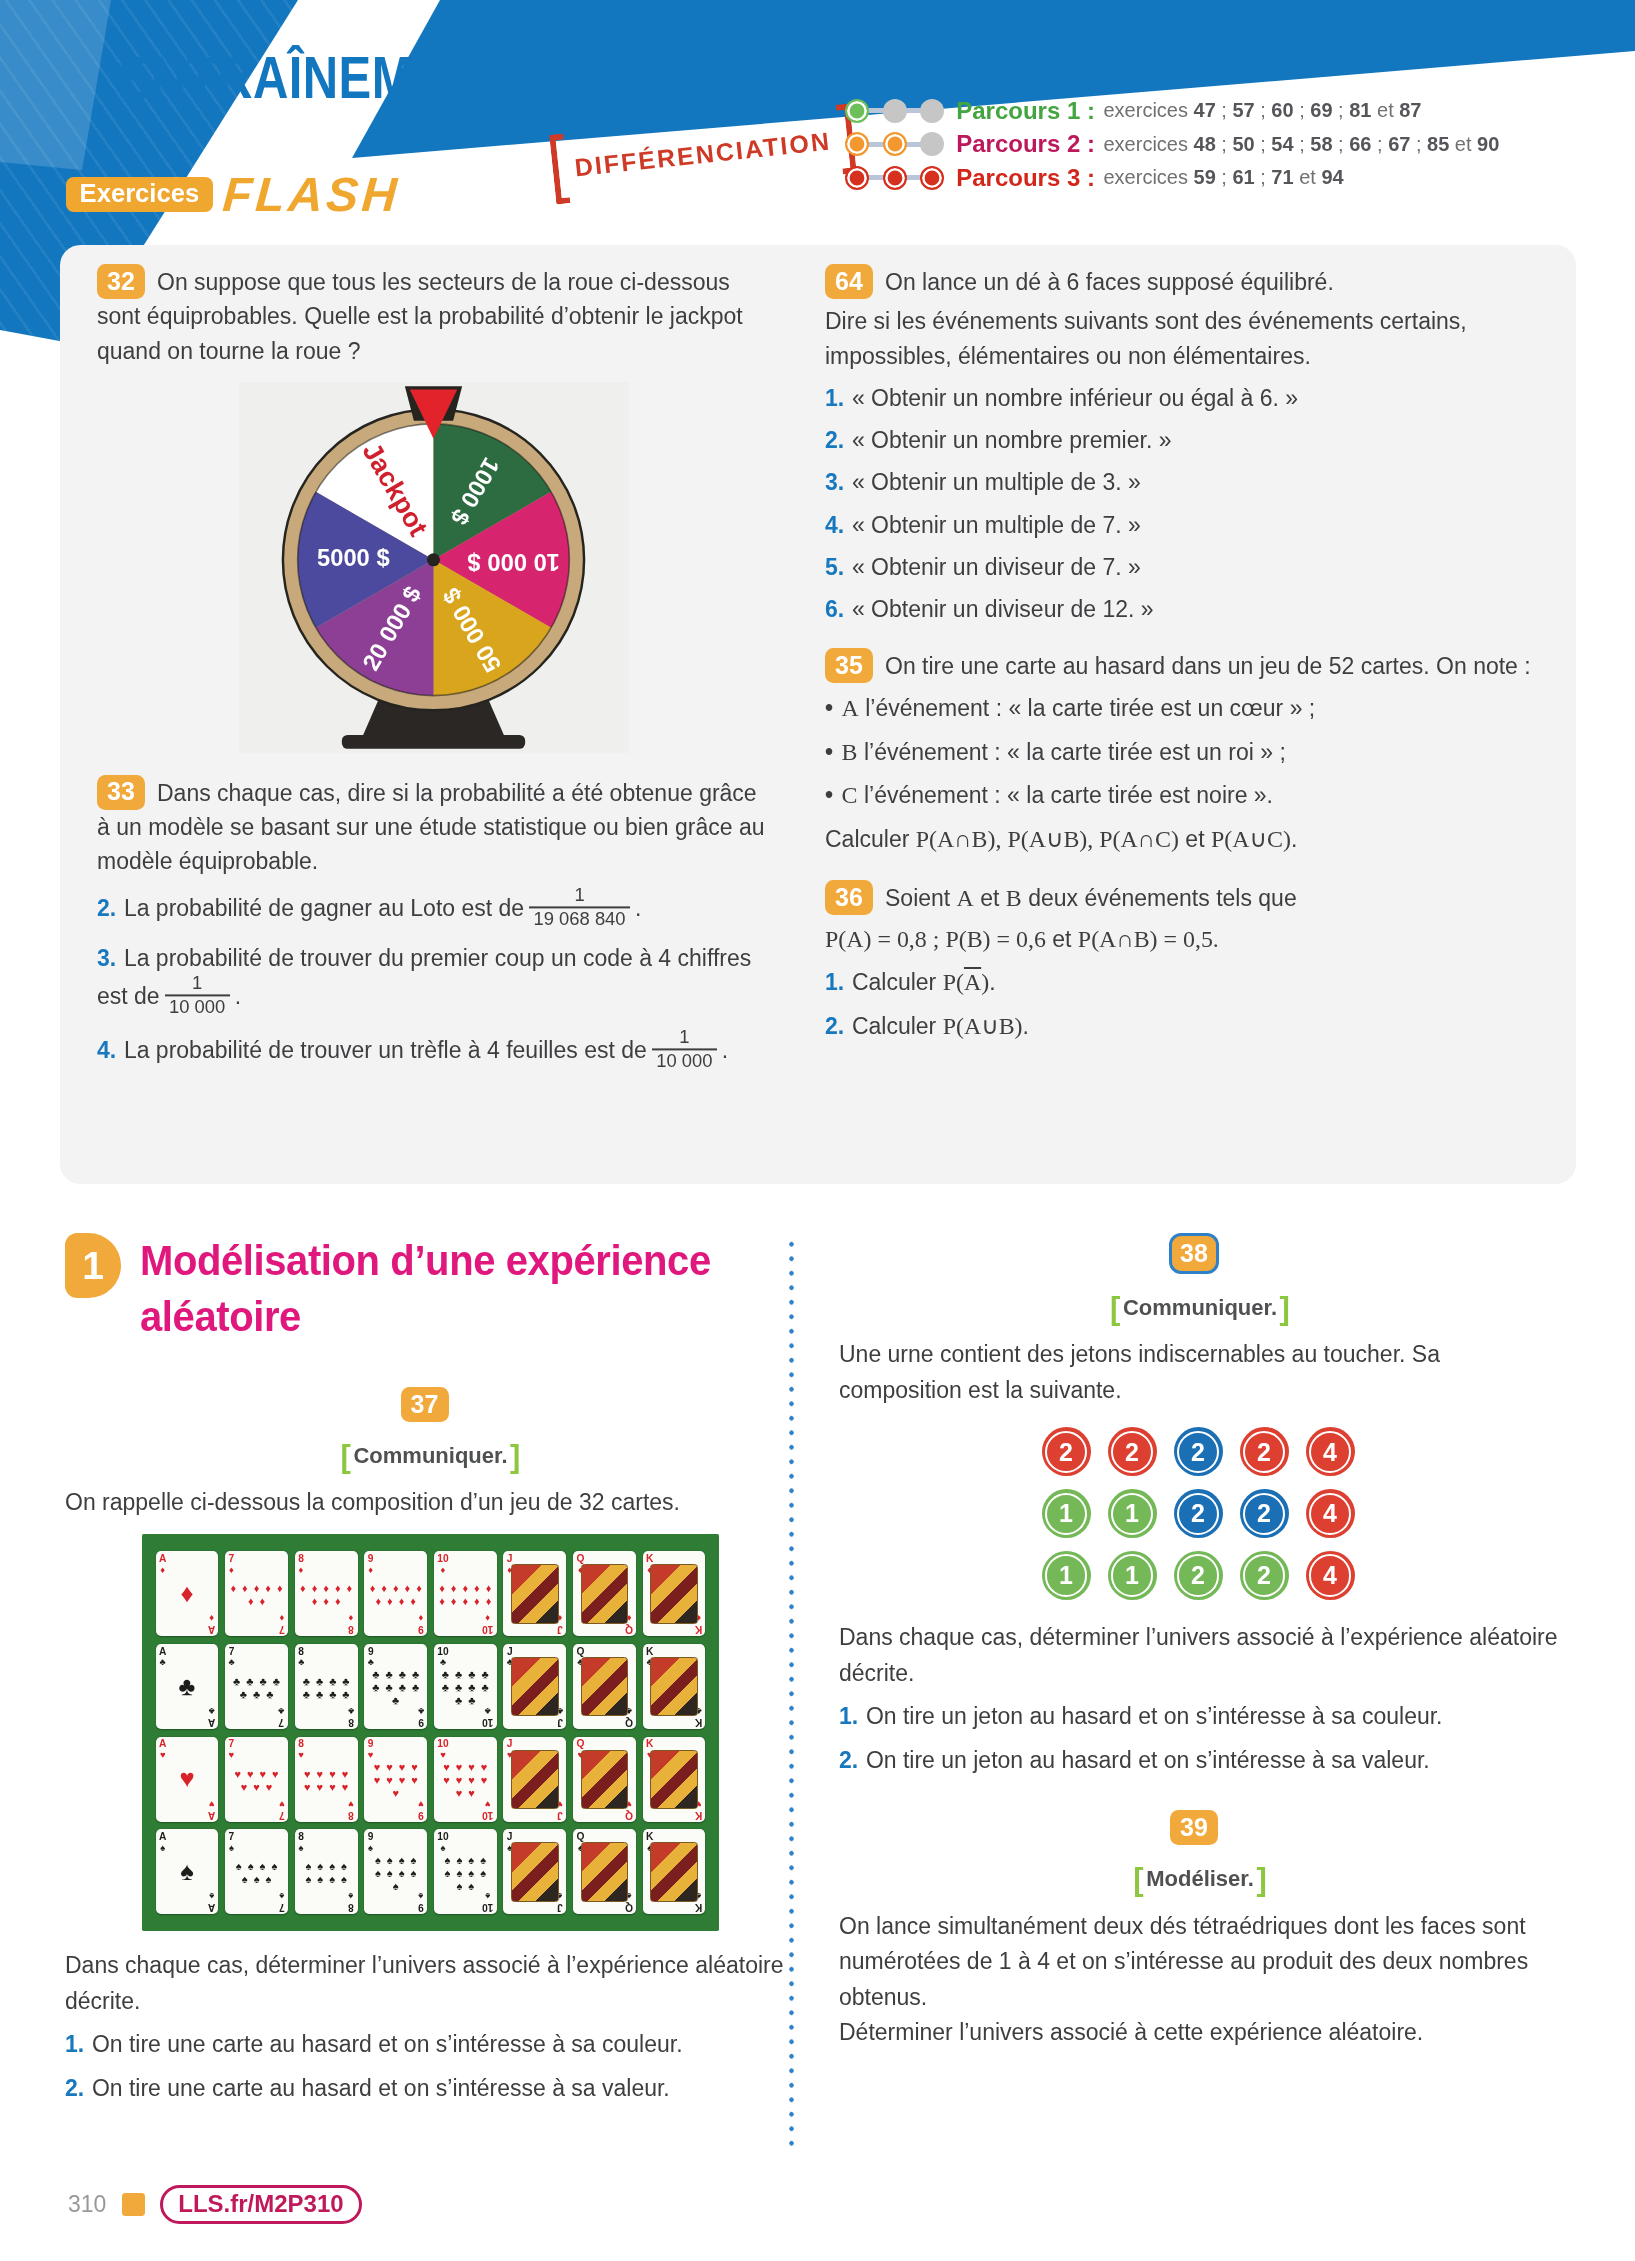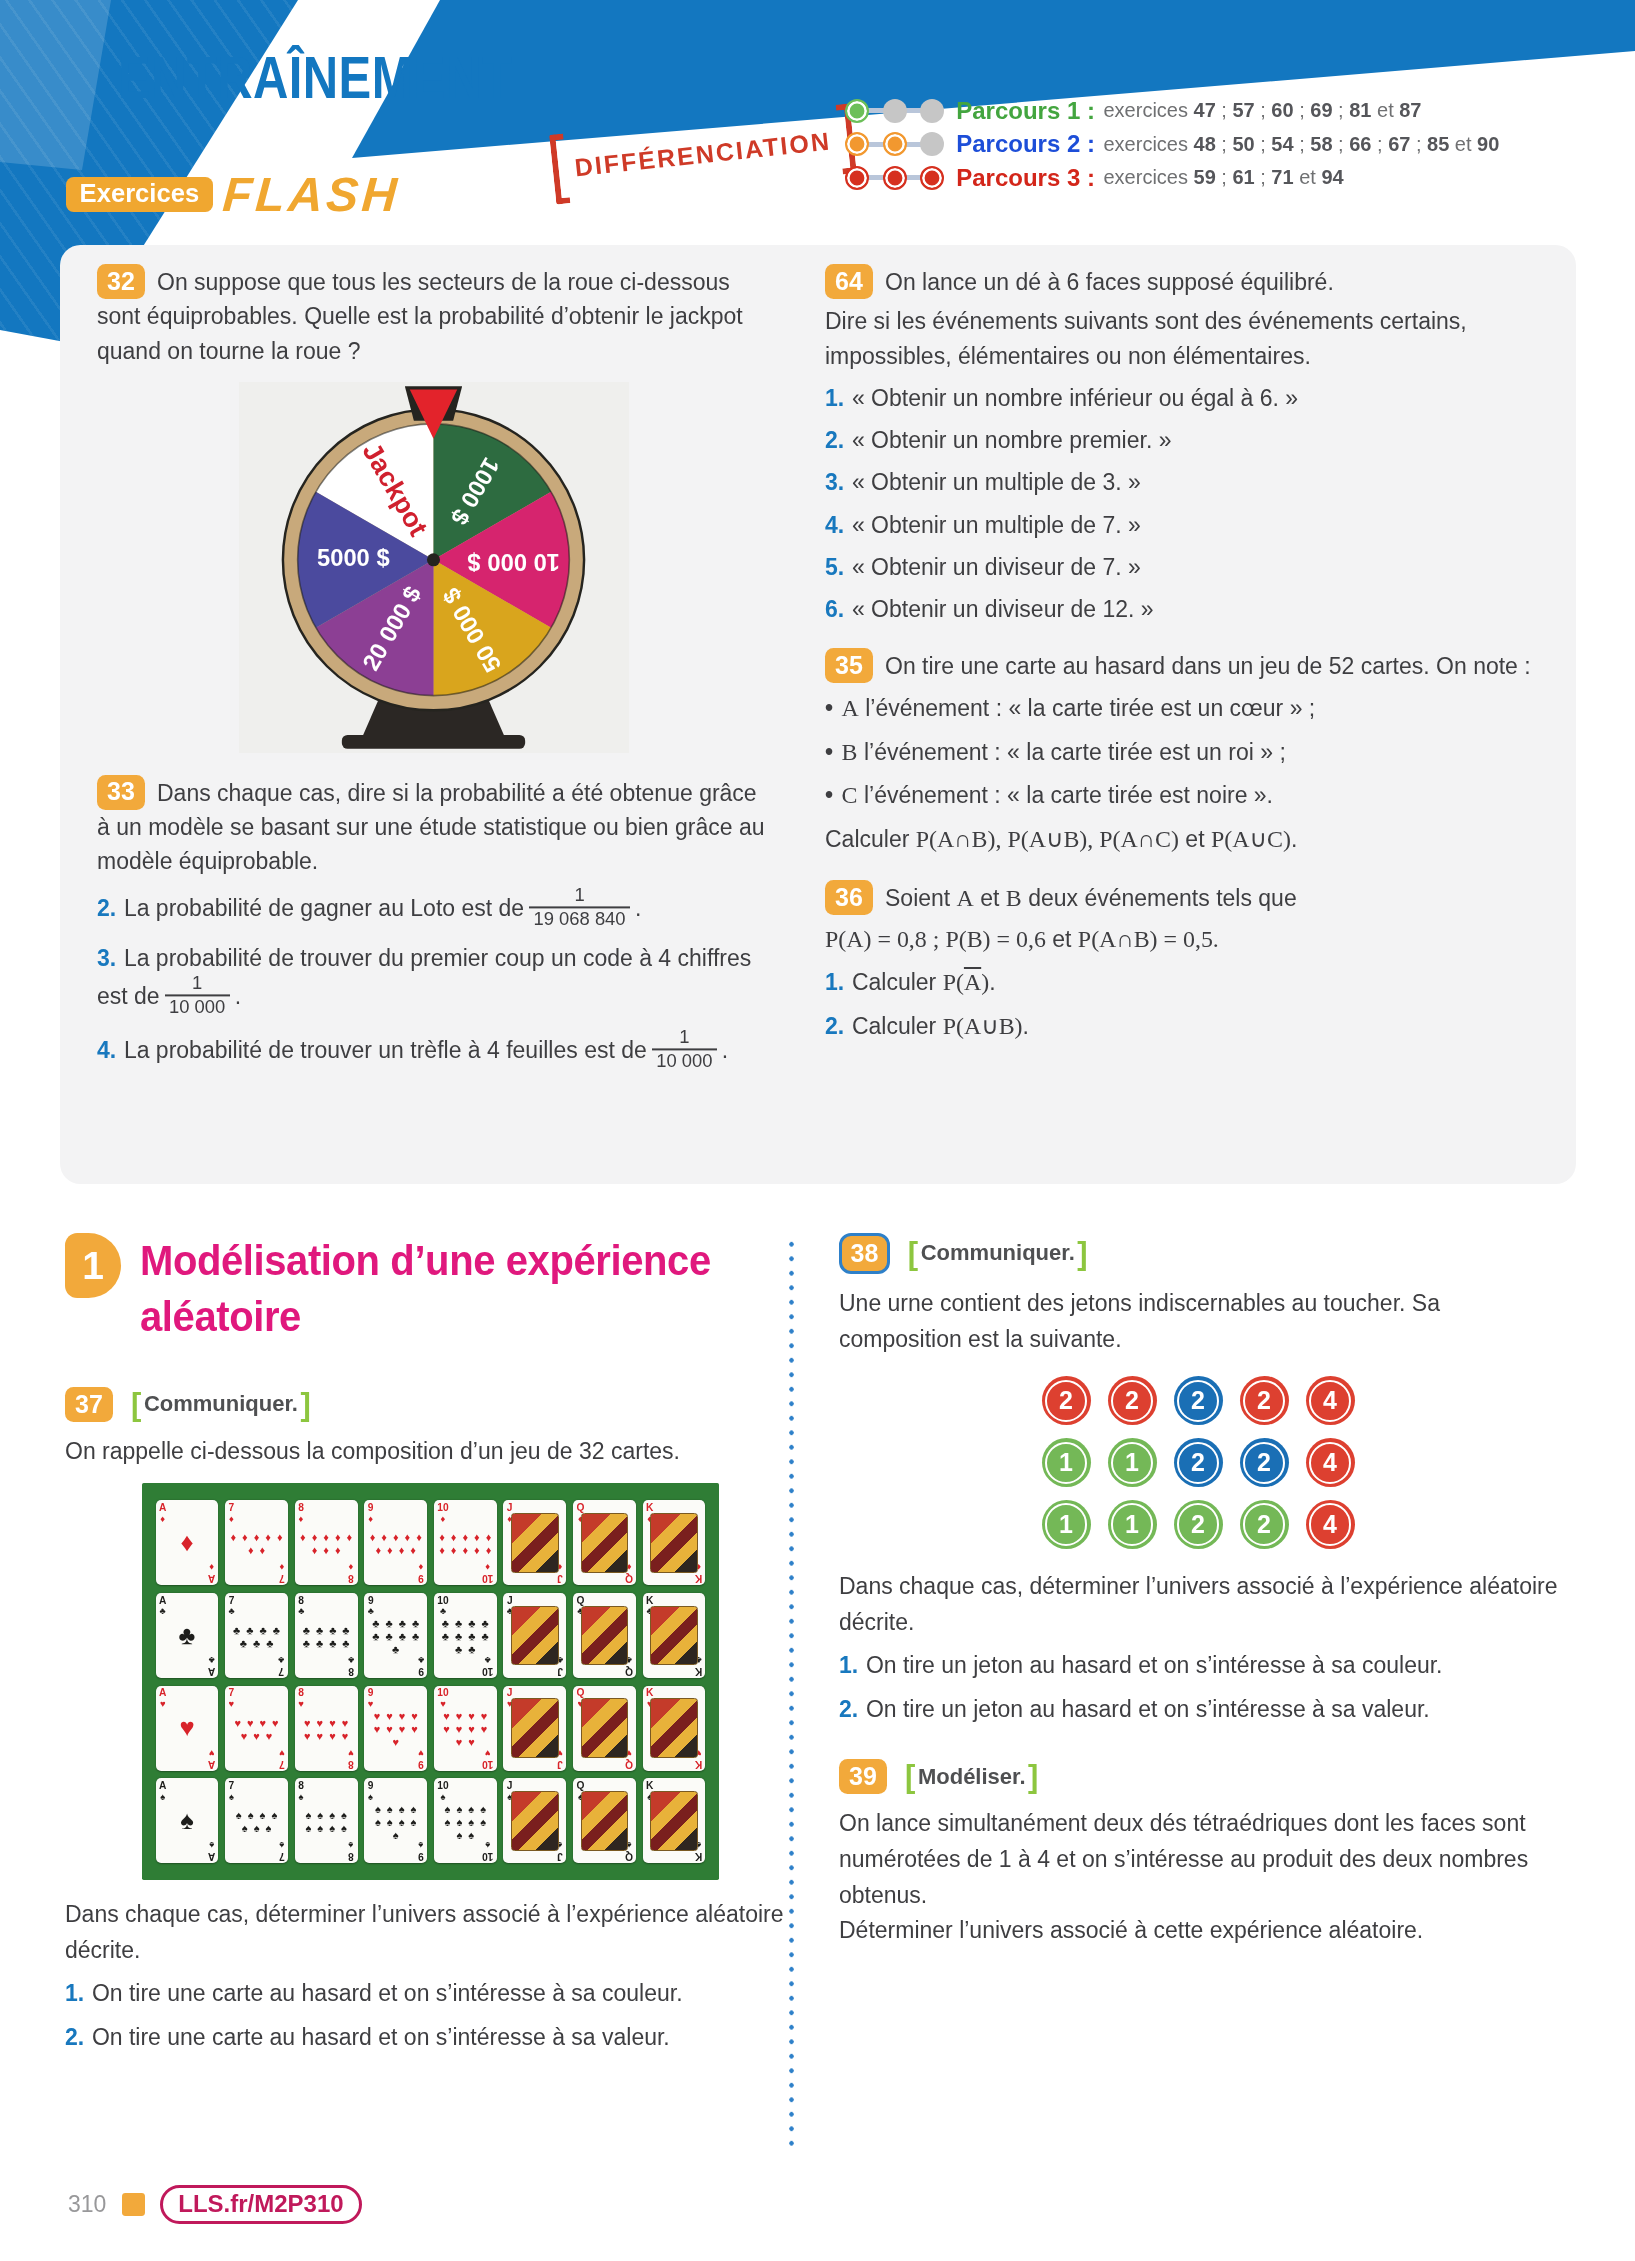--- a/index.html
+++ b/index.html
@@ -71,21 +71,21 @@
   .sec-badge { width:56px; height:65px; background:#f2a93b; border-radius:13.6px 36px 36px 13.6px; color:#fff;
           font-size:39px; font-weight:700; display:flex; align-items:center; justify-content:center; flex:none; }
   .sec-title { font-size:40px; font-weight:700; color:#e0187d; line-height:1.32; letter-spacing:-0.4px;
           transform:scaleY(1.05); transform-origin:left top; }
   .bottom-left  { position:absolute; left:65px;  top:1387px; width:731px; font-size:23px; line-height:1.55; }
   .bottom-right { position:absolute; left:839px; top:1233px; width:722px; font-size:23px; line-height:1.55; }
   .dotted-sep { position:absolute; left:789px; top:1237px; width:5.1px; height:918px;
           background-image:radial-gradient(circle, #2e80c9 2px, transparent 2.5px);
           background-size:5.1px 14.5px; background-repeat:repeat-y; }
 
-  .ex-head { display:flex; align-items:center; gap:6px; margin-bottom:12px; }
+  .ex-head { display:flex; align-items:center; gap:17px; margin-bottom:12px;flex-direction:column; }
   .tag { display:inline-flex; align-items:center; }
   .tag .br { color:#8dc63f; font-weight:700; font-size:31px; line-height:1; }
   .tag .tag-text { color:#4f5052; font-weight:700; font-size:22px; padding:0 2.6px; }
 
   
   .deck { width:577px; padding:17px 13.6px; margin:13.6px auto 17px; display:grid;
           grid-template-columns:repeat(8, 1fr); gap:7.7px 6.8px; border-radius:1.7px; }
   .pcard { background:#fbfbf8; border-radius:5.1px; height:85px; position:relative;
           box-shadow:0 0.9px 1.7px rgba(0,0,0,0.35); }
   .crank { position:absolute; top:2.6px; left:3.4px; font-size:10.2px; font-weight:700; line-height:1.05;
@@ -147,21 +147,21 @@
         <span class="ptext">exercices <span class="bold">47</span> ; <span class="bold">57</span> ; <span class="bold">60</span> ; <span class="bold">69</span> ; <span class="bold">81</span> et <span class="bold">87</span></span>
       </div>
       <div class="prow">
         <span class="pdots">
           <span class="pdot ringed" style="background: rgb(242, 152, 47); border-color: rgb(242, 152, 47);"></span>
           <span class="plink"></span>
           <span class="pdot ringed" style="background: rgb(242, 152, 47); border-color: rgb(242, 152, 47);"></span>
           <span class="plink"></span>
           <span class="pdot"></span>
         </span>
-        <span class="plabel" style="color: #1d4ed8;">Parcours 2 :</span>
+        <span class="plabel" style="color: #be185d;">Parcours 2 :</span>
         <span class="ptext">exercices <span class="bold">48</span> ; <span class="bold">50</span> ; <span class="bold">54</span> ; <span class="bold">58</span> ; <span class="bold">66</span> ; <span class="bold">67</span> ; <span class="bold">85</span> et <span class="bold">90</span></span>
       </div>
       <div class="prow">
         <span class="pdots">
           <span class="pdot ringed" style="background: rgb(214, 48, 31); border-color: rgb(214, 48, 31);"></span>
           <span class="plink"></span>
           <span class="pdot ringed" style="background: rgb(214, 48, 31); border-color: rgb(214, 48, 31);"></span>
           <span class="plink"></span>
           <span class="pdot ringed" style="background: rgb(214, 48, 31); border-color: rgb(214, 48, 31);"></span>
         </span>

